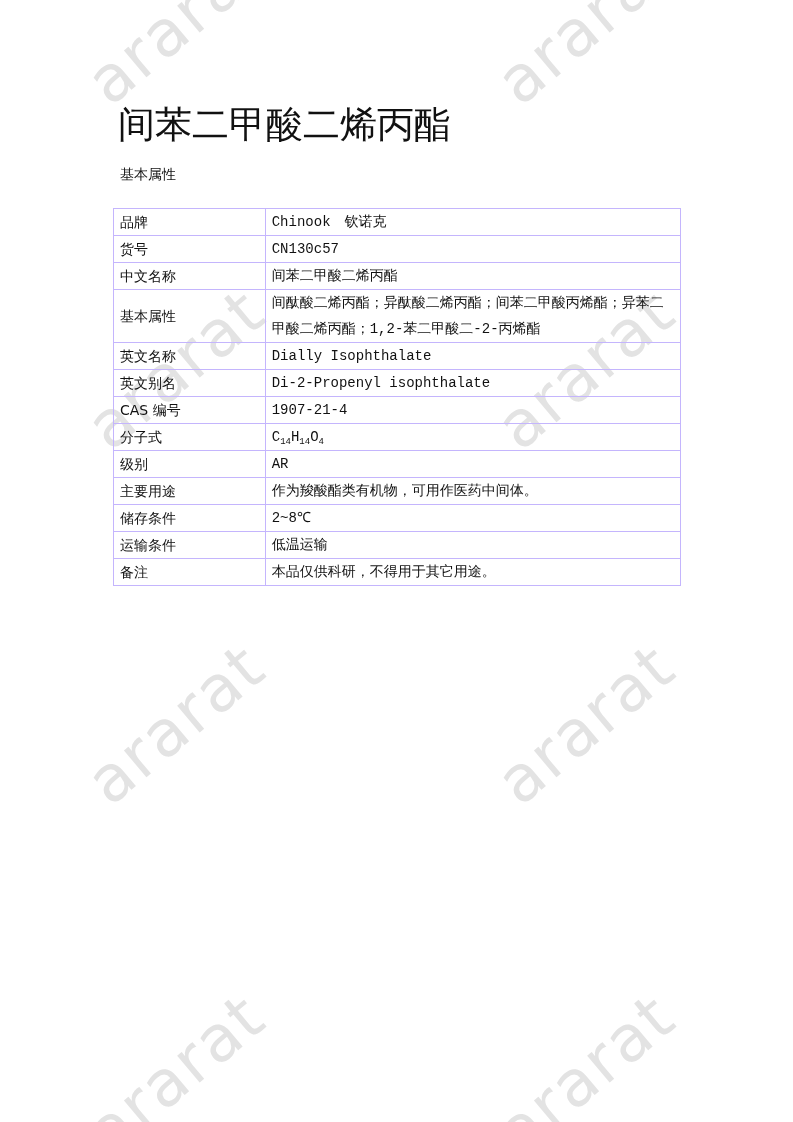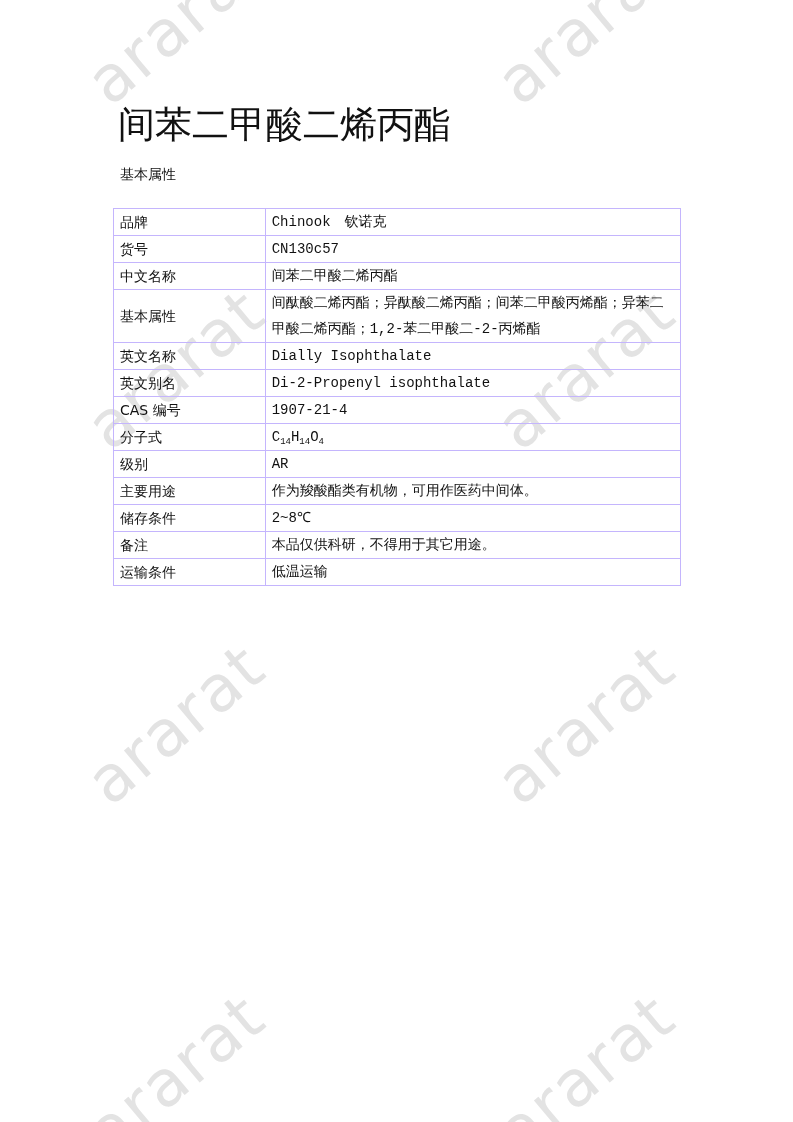--- a/index.html
+++ b/index.html
@@ -116,21 +116,21 @@
     </tr>
     <tr>
       <td class="key">主要用途</td>
       <td class="val">作为羧酸酯类有机物，可用作医药中间体。</td>
     </tr>
     <tr>
       <td class="key">储存条件</td>
       <td class="val">2~8℃</td>
     </tr>
     <tr>
+      <td class="key">运输条件</td>
+      <td class="val">低温运输</td>
+    </tr>
+    <tr>
       <td class="key">备注</td>
       <td class="val">本品仅供科研，不得用于其它用途。</td>
-    </tr>
-    <tr>
-      <td class="key">运输条件</td>
-      <td class="val">低温运输</td>
     </tr>
   </tbody>
 </table>
 
 </body></html>

